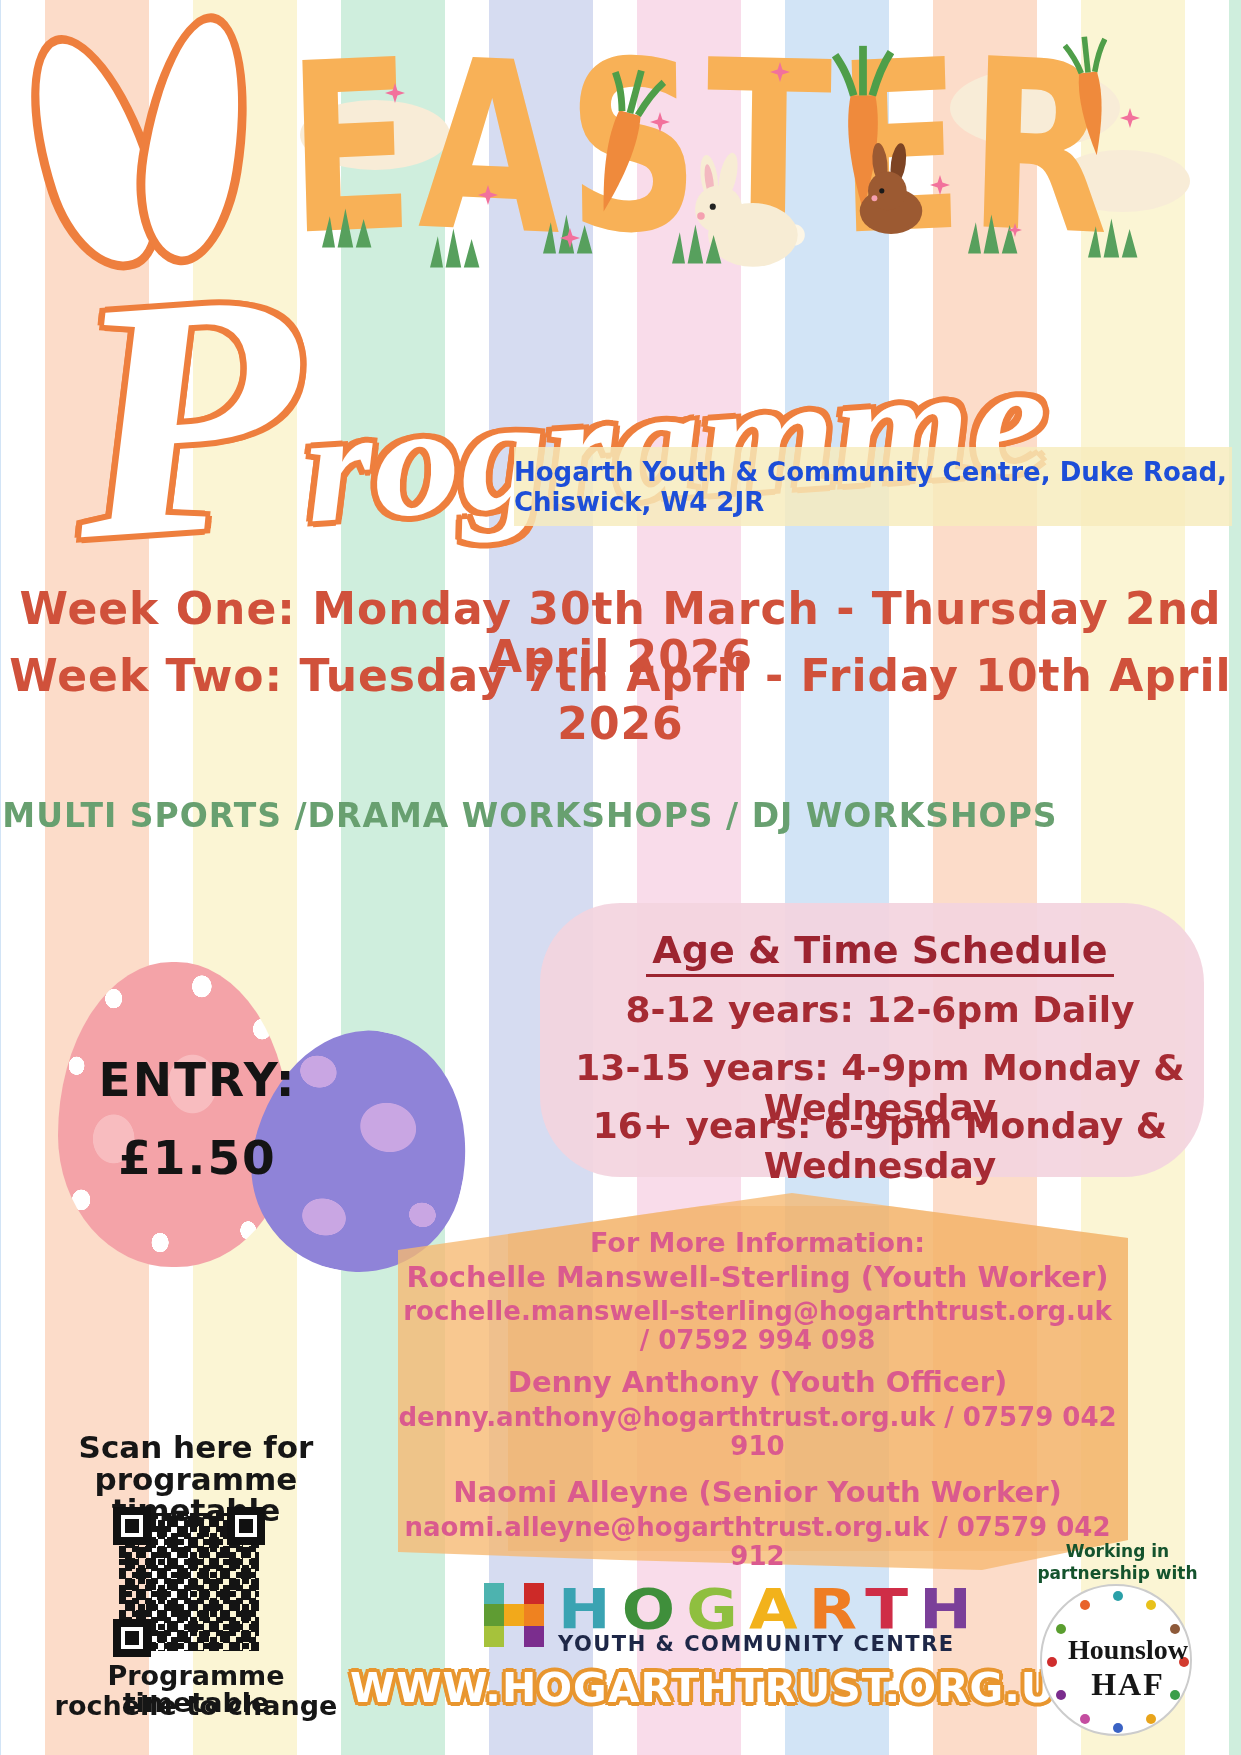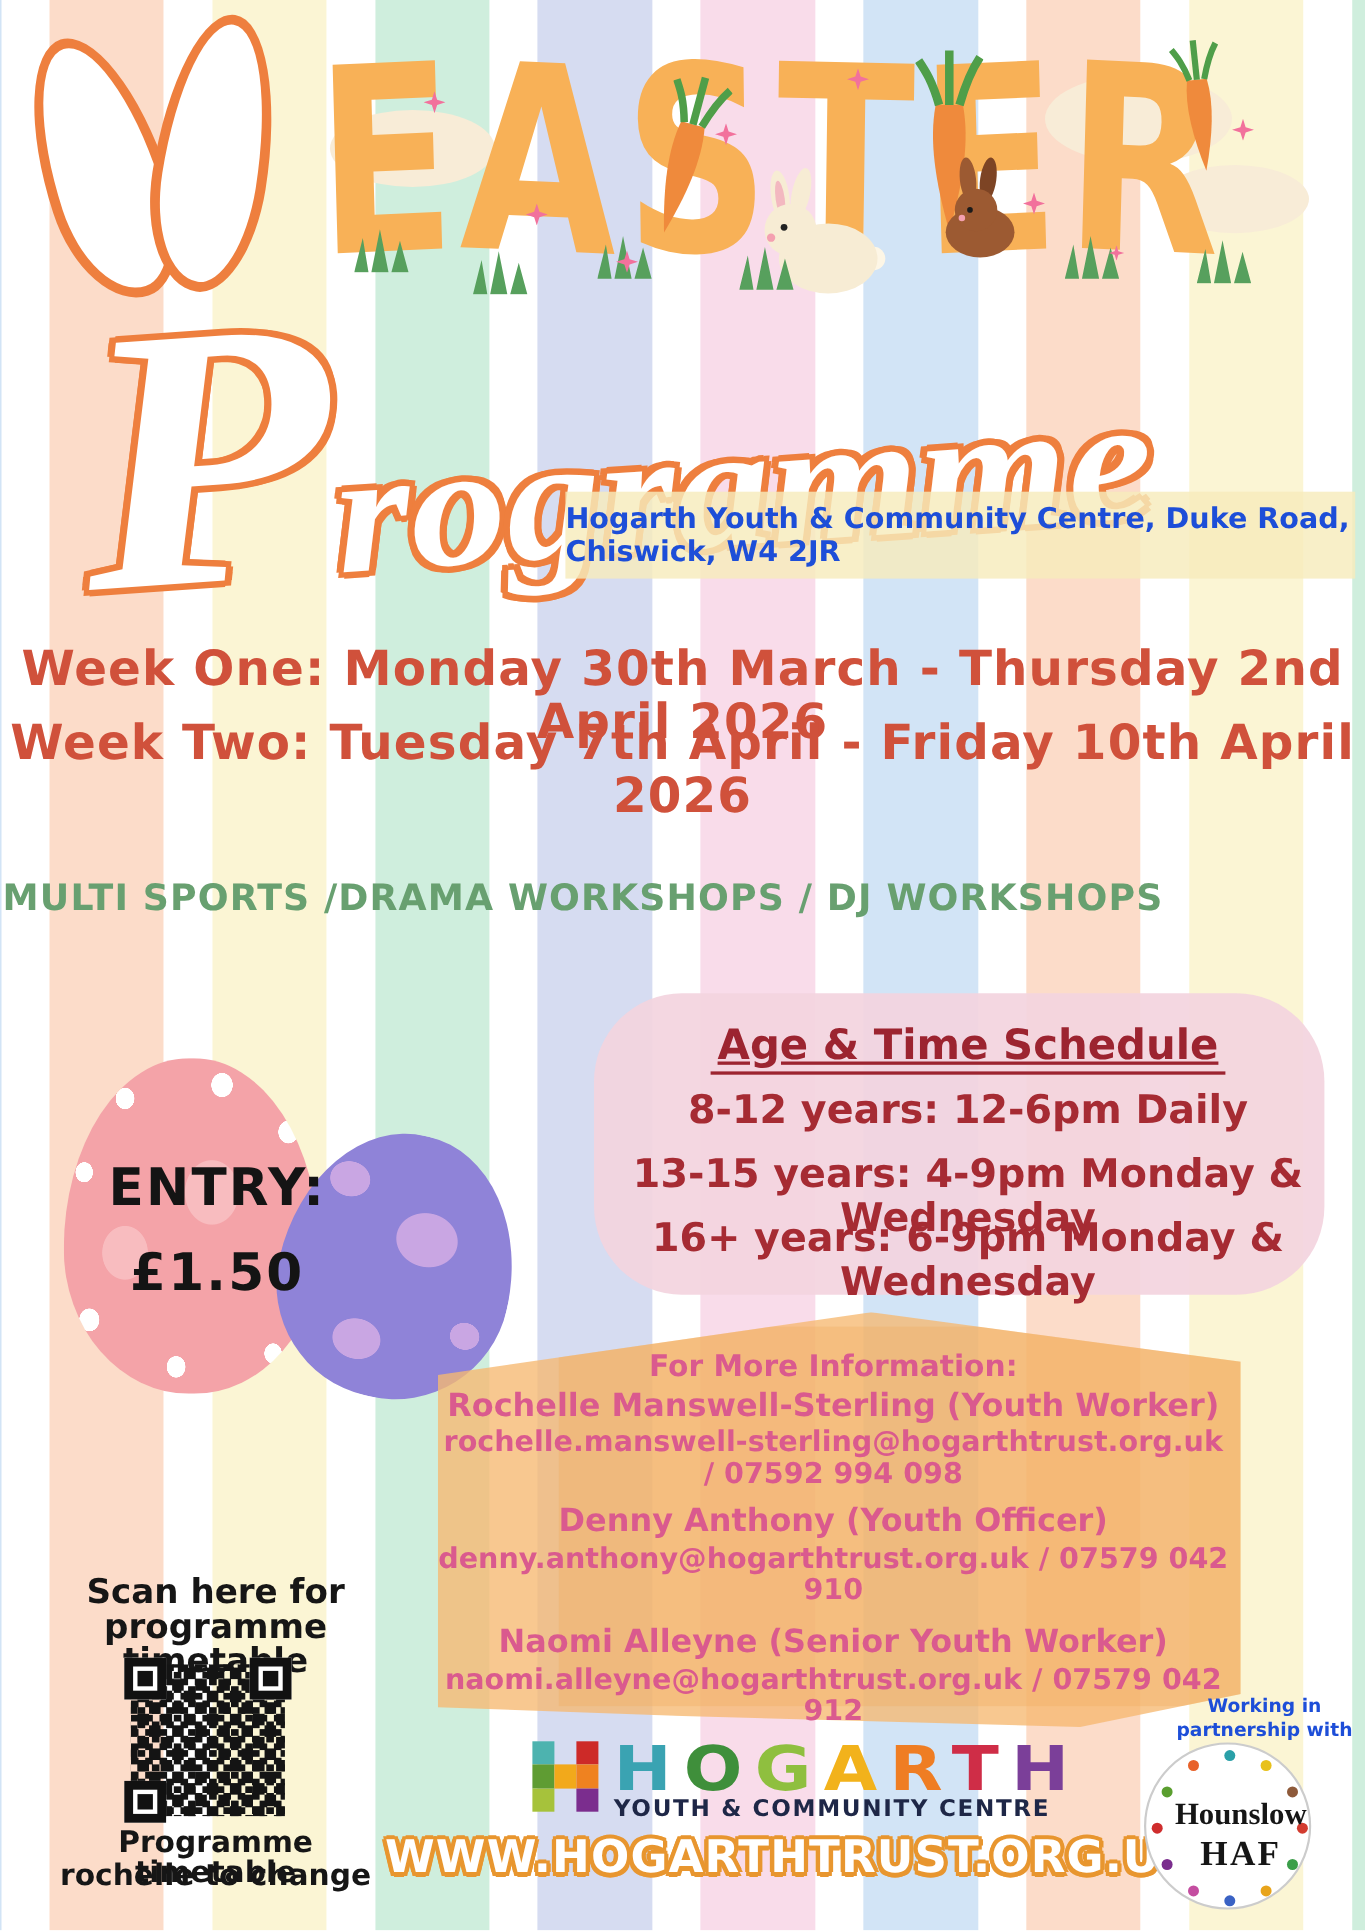--- a/index.html
+++ b/index.html
@@ -65,21 +65,21 @@
   .week.w1{top:585px;} .week.w2{top:652px;}
   .offer{left:0;width:1060px;color:#68a070;font-weight:700;}
   .offer.oh{top:750px;font-size:35px;letter-spacing:2px;}
   .offer.o1{top:798px;font-size:33px;letter-spacing:1px;}
   .offer.o2{top:844px;font-size:33px;letter-spacing:1px;}
   
   .pinkbox{position:absolute;left:540px;top:903px;width:664px;height:274px;
     background:rgba(243,212,223,0.93);border-radius:80px;}
   .sched{position:absolute;left:550px;width:660px;text-align:center;line-height:1.1;}
   .sched-title{top:930px;font-size:38px;font-weight:700;color:#9c2430;}
-  .sched-title span{border-bottom:3px solid #9c2430;padding:0 6px 2px 6px;text-decoration:underline;}
+  .sched-title span{border-bottom:3px solid #9c2430;padding:0 6px 2px 6px;}
   .sched-line{color:#a62b33;font-size:36px;font-weight:700;}
   .sl1{top:990px;} .sl2{top:1048px;} .sl3{top:1106px;}
   
   .egg{position:absolute;border-radius:50% 50% 50% 50%/58% 58% 44% 44%;}
   .egg-pink{left:58px;top:962px;width:232px;height:305px;
     background:
       radial-gradient(14px 16px at 24% 12%,#ffffff 60%,transparent 62%),
       radial-gradient(16px 18px at 62% 8%,#ffffff 60%,transparent 62%),
       radial-gradient(15px 17px at 88% 22%,#ffffff 60%,transparent 62%),
       radial-gradient(13px 15px at 8% 34%,#ffffff 60%,transparent 62%),
@@ -145,22 +145,22 @@
   .hword .l1{color:#3aa3b2;} .hword .l2{color:#3f8f3b;} .hword .l3{color:#8fbf3f;}
   .hword .l4{color:#f2b21b;} .hword .l5{color:#ef7d23;} .hword .l6{color:#cf2d47;}
   .hword .l7{color:#7b3f99;}
   .hsub{position:absolute;left:558px;top:1632px;font-size:21px;font-weight:700;
     color:#1e2747;letter-spacing:1.5px;white-space:nowrap;}
   .website{position:absolute;left:350px;top:1668px;width:590px;text-align:center;
     font-size:41px;font-weight:800;color:#ffffff;line-height:1;letter-spacing:1px;
     text-shadow:-3px -3px 0 #e8962f,3px -3px 0 #e8962f,-3px 3px 0 #e8962f,3px 3px 0 #e8962f,
       0 -4px 0 #e8962f,0 4px 0 #e8962f,-4px 0 0 #e8962f,4px 0 0 #e8962f;}
   
-  .partner{position:absolute;left:1035px;width:165px;text-align:center;color:#1d4ed8;
-    font-weight:600;line-height:1;margin-left:32px;}
+  .partner{position:absolute;left:1035px;width:165px;text-align:center;color:#14532d;
+    font-weight:600;line-height:1;}
   .partner.p1{top:1543px;font-size:17px;}
   .partner.p2{top:1565px;font-size:17px;}
   .haf{position:absolute;left:1040px;top:1584px;width:152px;height:152px;border-radius:50%;
     background:#ffffff;border:2px solid #cccccc;box-sizing:border-box;}
   .haf-dots{position:absolute;left:71px;top:71px;width:10px;height:10px;border-radius:50%;
     background:transparent;
     box-shadow:66px 0 0 #d23b2f,57px 33px 0 #3b9e4a,33px 57px 0 #e8a41b,0 66px 0 #3a62c4,
       -33px 57px 0 #c44da0,-57px 33px 0 #7b2d8e,-66px 0 0 #cf2d2d,-57px -33px 0 #5a9e2f,
       -33px -57px 0 #e8622a,0 -66px 0 #2aa0a8,33px -57px 0 #e8c11b,57px -33px 0 #8e5a3a;}
   .haf-t{position:absolute;left:0;width:172px;text-align:center;

